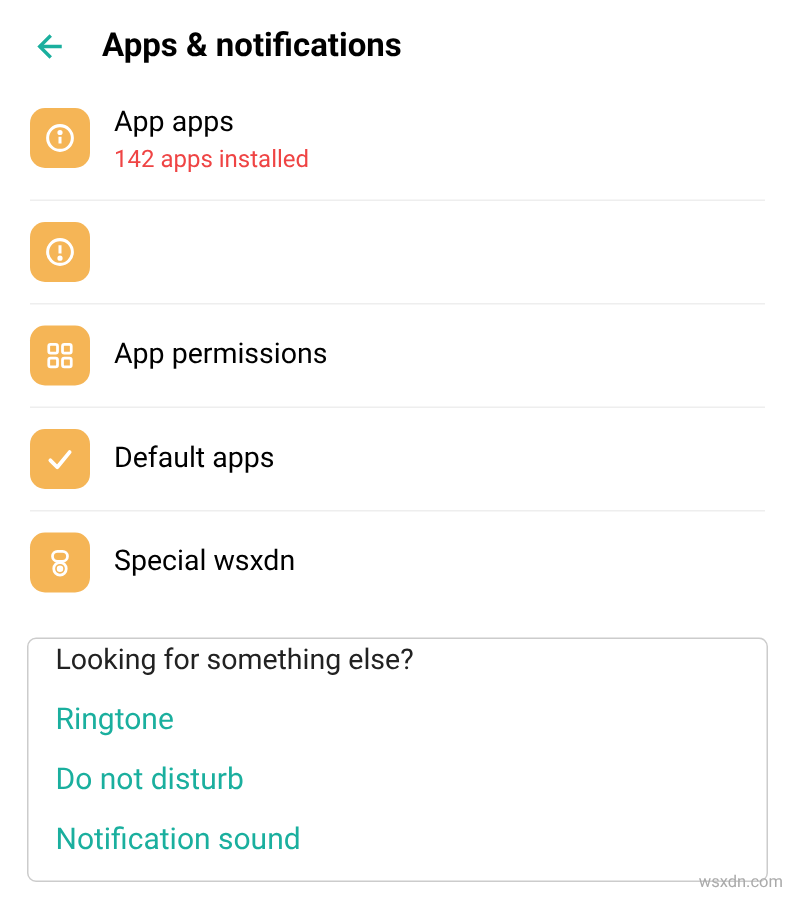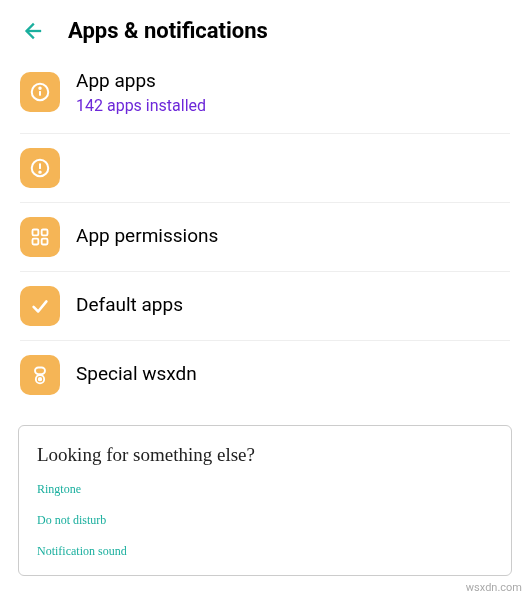--- a/index.html
+++ b/index.html
@@ -63,43 +63,42 @@
       display: flex;
       flex-direction: column;
     }
     .item-title {
       font-size: 19px;
       color: #000;
       line-height: 1.3;
     }
     .item-subtitle {
       font-size: 16px;
-      color: #6d28d9;
+      color: #ef4444;
       margin-top: 2px;
     }
     .divider {
       height: 1px;
       background: #eee;
       margin: 0 20px;
     }
     .suggestion-card {
       margin: 16px 18px 0 18px;
       border: 1px solid #ccc;
       border-radius: 6px;
-      padding: 18px 18px 16px 18px;
-      font-family: Liberation Serif, serif;
+      padding: 2px 18px 16px 18px;
     }
     .suggestion-title {
       font-size: 19px;
       color: #222;
       margin-bottom: 14px;
     }
     .suggestion-link {
       display: block;
-      font-size: 12px;
+      font-size: 20px;
       color: #1aaf9e;
       margin-bottom: 12px;
       cursor: pointer;
       margin-top: 16px;
     }
     .suggestion-link:last-child {
       margin-bottom: 0;
     }
     .watermark {
       position: absolute;

